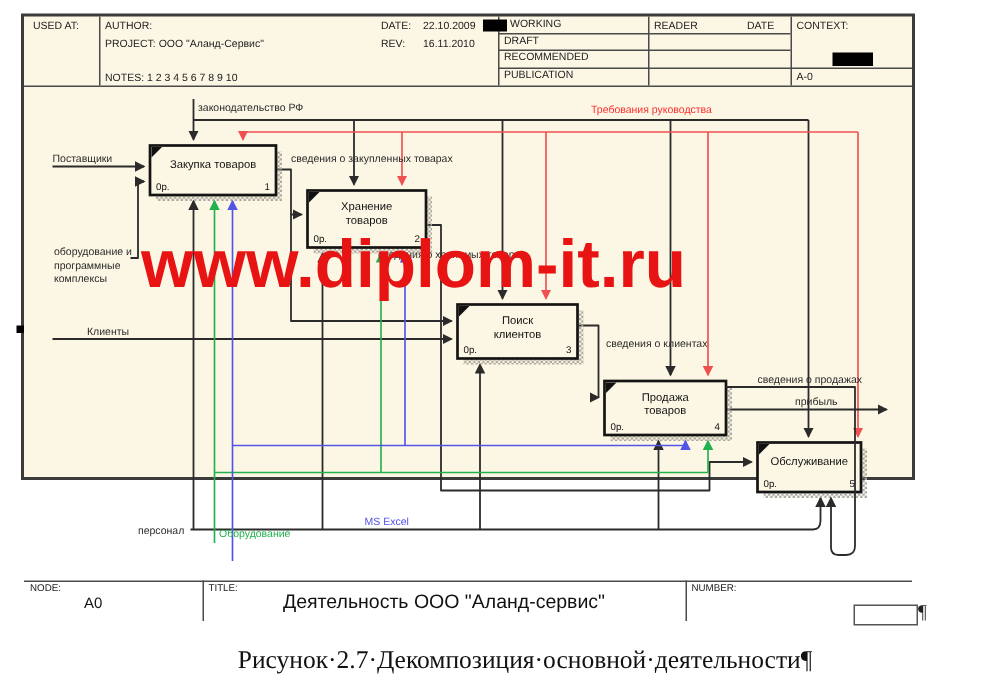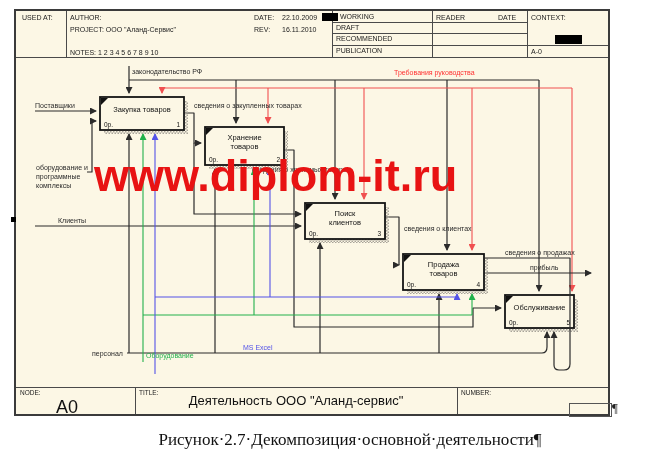--- a/index.html
+++ b/index.html
@@ -1,24 +1,24 @@
 <!DOCTYPE html>
 <html><head>
 <meta charset="utf-8">
 <style>
   html,body{margin:0;padding:0;background:#ffffff;}
   body{width:672px;height:460px;position:relative;font-family:"Liberation Sans",sans-serif;overflow:hidden;}
-  .frame{position:absolute;left:14px;top:9px;width:596px;height:407px;border:2px solid #3b3b3b;background:#fcf7e5;box-sizing:border-box;}
+  .frame{position:absolute;left:14px;top:9px;width:596px;height:311px;border:2px solid #3b3b3b;background:#fcf7e5;box-sizing:border-box;}
   .t{position:absolute;font-size:7px;color:#222;white-space:nowrap;line-height:8px;}
   .vline{position:absolute;width:1px;background:#4a4a4a;}
   .hline{position:absolute;height:1px;background:#4a4a4a;}
   .blackbox{position:absolute;background:#000;}
   svg{position:absolute;left:0;top:0;pointer-events:none;}
   .watermark{position:absolute;left:94px;top:150px;font-size:45px;font-weight:bold;color:#e81313;letter-spacing:0px;white-space:nowrap;}
-  .node-big{position:absolute;font-size:18px;color:#111;}
+  .node-big{position:absolute;font-size:10px;color:#111;}
   .title-big{position:absolute;font-size:13px;color:#111;text-align:center;}
   .numrect{position:absolute;border:1px solid #555;background:transparent;}
   .caption{position:absolute;left:30px;top:430px;width:640px;text-align:center;font-family:"Liberation Serif",serif;font-size:17px;color:#111;}
   .pilcrow{position:absolute;left:612px;top:400px;font-family:"Liberation Serif",serif;font-size:13px;color:#222;}
   .sq{position:absolute;background:#000;}
 </style>
 </head>
 <body>
 
 <div class="frame">

